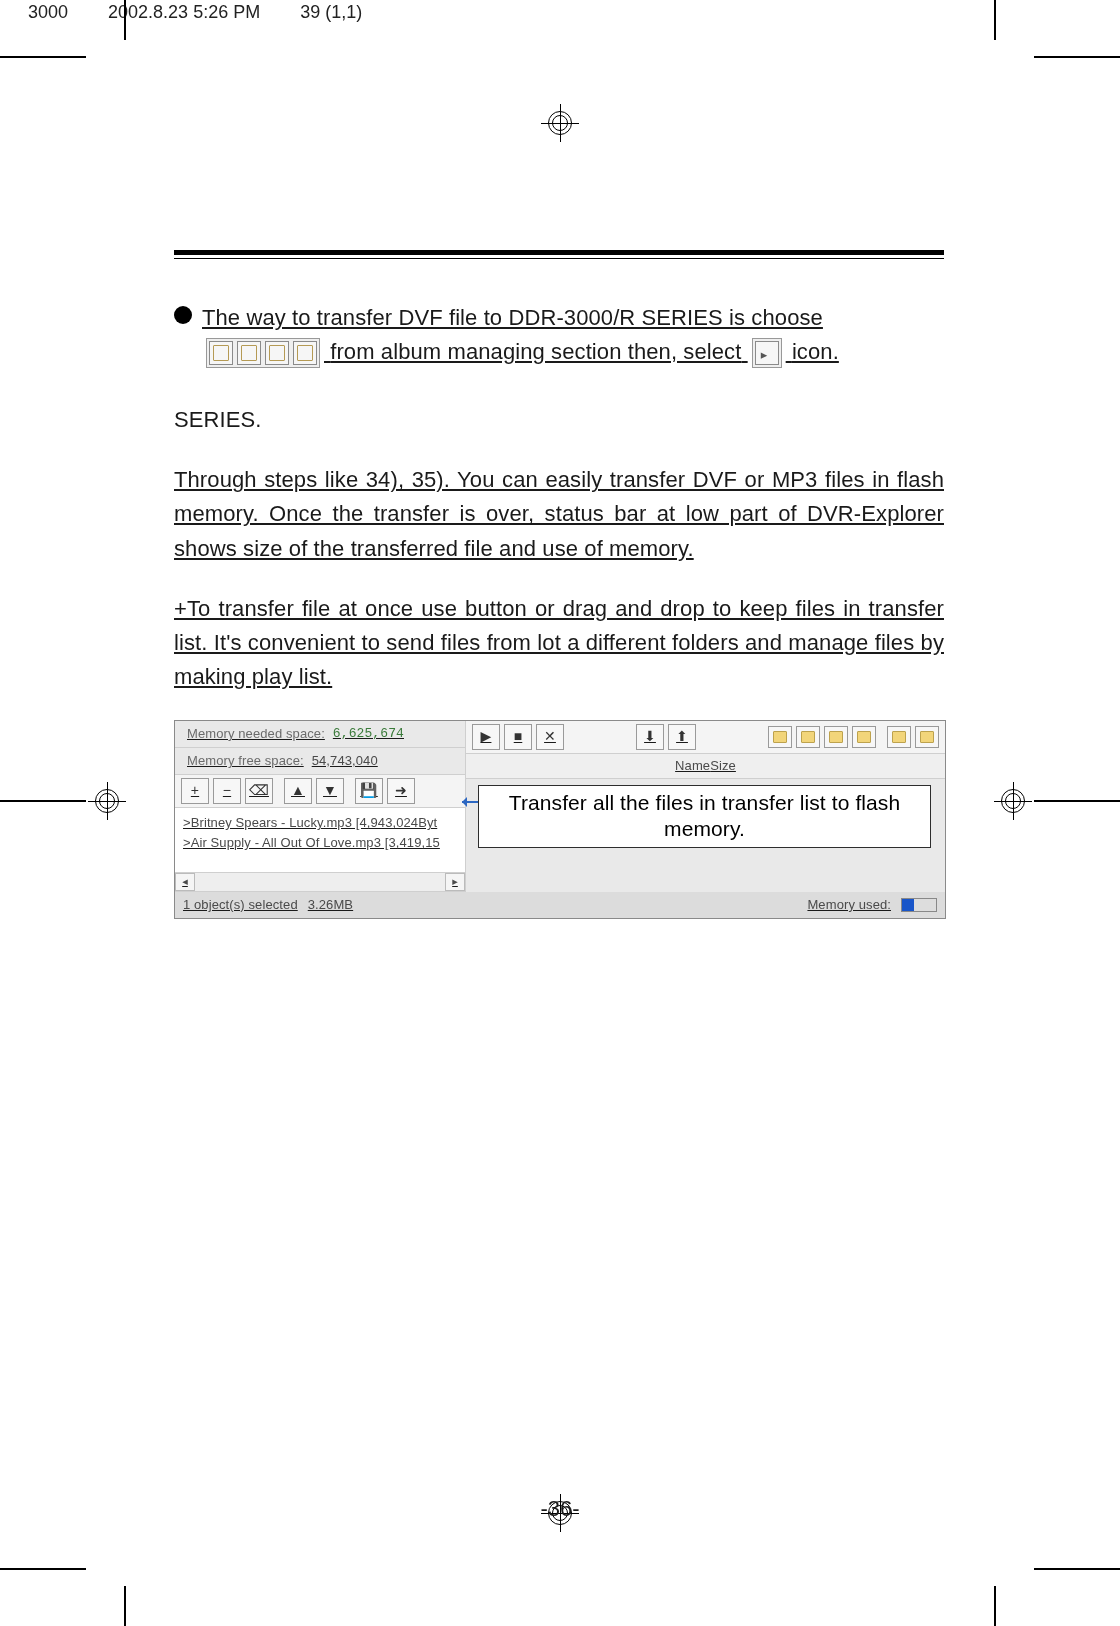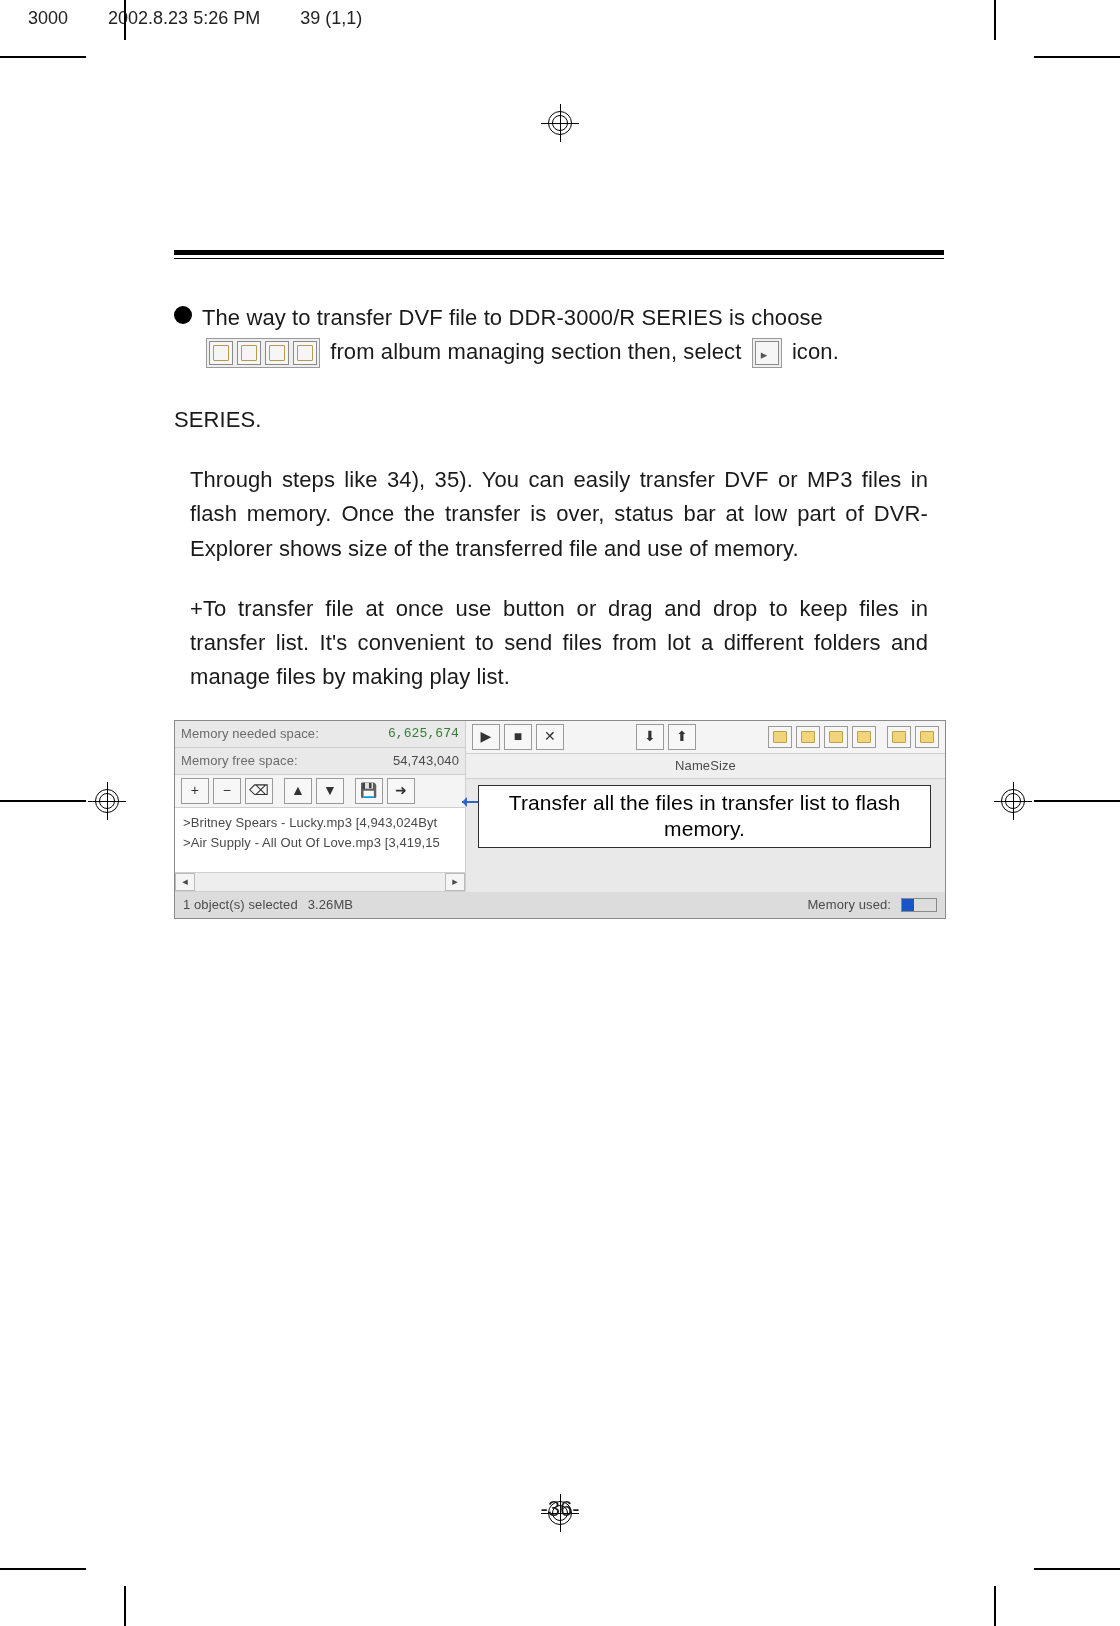--- a/index.html
+++ b/index.html
@@ -1,20 +1,20 @@
 <!DOCTYPE html>
 <html><head>
 <meta charset="utf-8">
 <style>
   :root { --page-w: 1120px; --page-h: 1626px; --text:#1a1a1a; }
   html,body{margin:0;padding:0;background:#fff;font-family:Arial,Helvetica,sans-serif;color:var(--text);}
   .page{position:relative;width:var(--page-w);height:var(--page-h);}
 
   
-  .hdr{position:absolute;left:0;top:2px;height:32px;display:flex;align-items:center;font-size:18px;color:#222;}
+  .hdr{position:absolute;left:0;top:2px;height:32px;display:flex;font-size:18px;color:#222;}
   .hdr .gap{display:inline-block;}
   .hdr .s1{width:28px;}
   .hdr .s2{width:40px;}
 
   
   .mark-line-h{position:absolute;height:2px;background:#000;}
   .mark-line-v{position:absolute;width:2px;background:#000;}
   .reg-cross{position:absolute;width:38px;height:38px;}
   .reg-cross::before,.reg-cross::after{content:"";position:absolute;background:#000;}
   .reg-cross::before{left:0;right:0;top:50%;height:1px;}
@@ -34,45 +34,45 @@
   .mm-reg-l{left:88px;top:782px;}
   .mm-reg-r{right:88px;top:782px;}
   
   .bm-l-h{left:0;bottom:56px;width:86px;}
   .bm-l-v{left:124px;bottom:0;height:40px;}
   .bm-r-h{right:0;bottom:56px;width:86px;}
   .bm-r-v{right:124px;bottom:0;height:40px;}
   .bm-reg{left:50%;bottom:94px;transform:translate(-50%,0);}
 
   
-  .content{position:absolute;left:174px;top:250px;width:770px;}
+  .content{position:absolute;left:174px;top:250px;width:770px;text-decoration:underline;}
   .rule-top{height:5px;background:#000;margin:0;}
   .rule-mid{height:1px;background:#000;margin:3px 0 0 0;}
 
   .body{font-size:22px;line-height:1.55;letter-spacing:.1px;}
   .ul-item{display:flex;gap:10px;margin-bottom:2px;}
   .ul-bullet{display:inline-flex;align-items:center;justify-content:center;width:18px;height:18px;border-radius:50%;background:#000;flex:0 0 auto;margin-top:5px;}
   .ul-text{flex:1;}
-  .para{margin:26px 16px;}
+  .para{margin:26px 0;}
   .pnum{position:absolute;bottom:104px;left:50%;transform:translateX(-50%);font-size:22px;}
 
   
   .ico-row{display:inline-flex;gap:4px;vertical-align:-6px;margin:0 4px;padding:2px;border:1px solid #999;background:#efefef;}
   .ico{width:22px;height:22px;border:1px solid #8a8a8a;background:#f6f6f6;position:relative;}
   .ico::before{content:"";position:absolute;inset:3px;border:1px solid #b59a54;border-radius:1px;}
   .ico-single{display:inline-flex;vertical-align:-6px;margin:0 4px;padding:2px;border:1px solid #999;background:#efefef;}
   .ico-single .ico{width:22px;height:22px;}
   .ico-single .ico::before{content:"▸";font-size:13px;color:#555;inset:auto;border:none;left:5px;top:3px;}
 
   
   .shot{margin-top:6px;border:1px solid #8a8a8a;background:#e9e9e9;font-size:13px;color:#4a4a4a;width:100%;}
   .shot .row{display:flex;}
   .shot .col-left{flex:0 0 290px;border-right:1px solid #cfcfcf;}
   .shot .col-right{flex:1;}
-  .headcell{padding:3px 6px;min-height:20px;border-bottom:1px solid #cfcfcf;display:flex;justify-content:space-between;align-items:center;gap:8px;}
+  .headcell{padding:3px 12px;min-height:20px;border-bottom:1px solid #cfcfcf;display:flex;align-items:center;gap:8px;}
   .headcell .muted{color:#6b6b6b;}
   .tb-row{display:flex;gap:4px;padding:3px 6px;border-bottom:1px solid #cfcfcf;background:#f4f4f4;}
   .tb-btn{width:26px;height:24px;border:1px solid #9a9a9a;background:#f7f7f7;display:flex;align-items:center;justify-content:center;font-size:14px;color:#333;}
   .sep{width:3px;}
   .green{color:#3a7a3a;font-size:13px;font-family:"Courier New",monospace;}
   .listpane{padding:5px 8px;background:#fff;min-height:54px;border-bottom:1px solid #cfcfcf;}
   .listpane div{white-space:nowrap;overflow:hidden;}
   .scrollbar{display:flex;justify-content:space-between;background:#eee;border-bottom:1px solid #cfcfcf;height:18px;}
   .scrollbar span{width:18px;text-align:center;border:1px solid #bbb;background:#f5f5f5;font-size:11px;line-height:15px;}
   .namestrip{display:flex;justify-content:center;padding:2px 10px;border-bottom:1px solid #cfcfcf;background:#efefef;}

